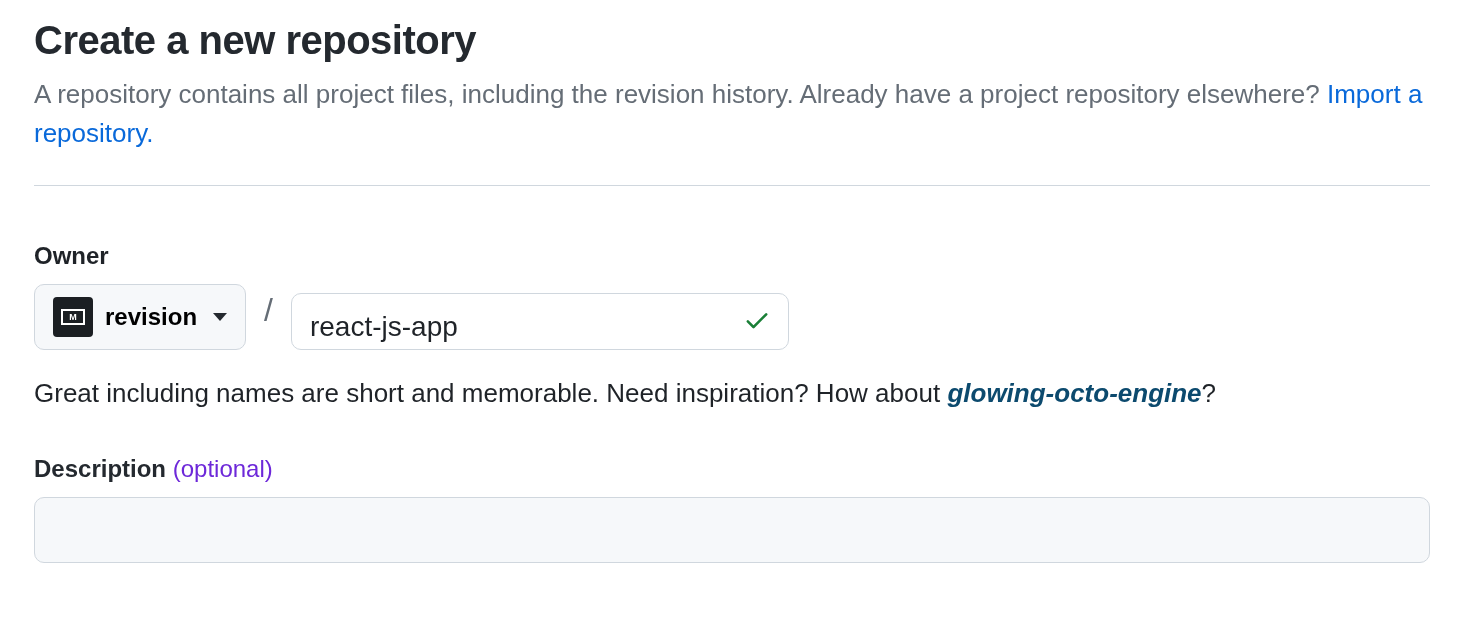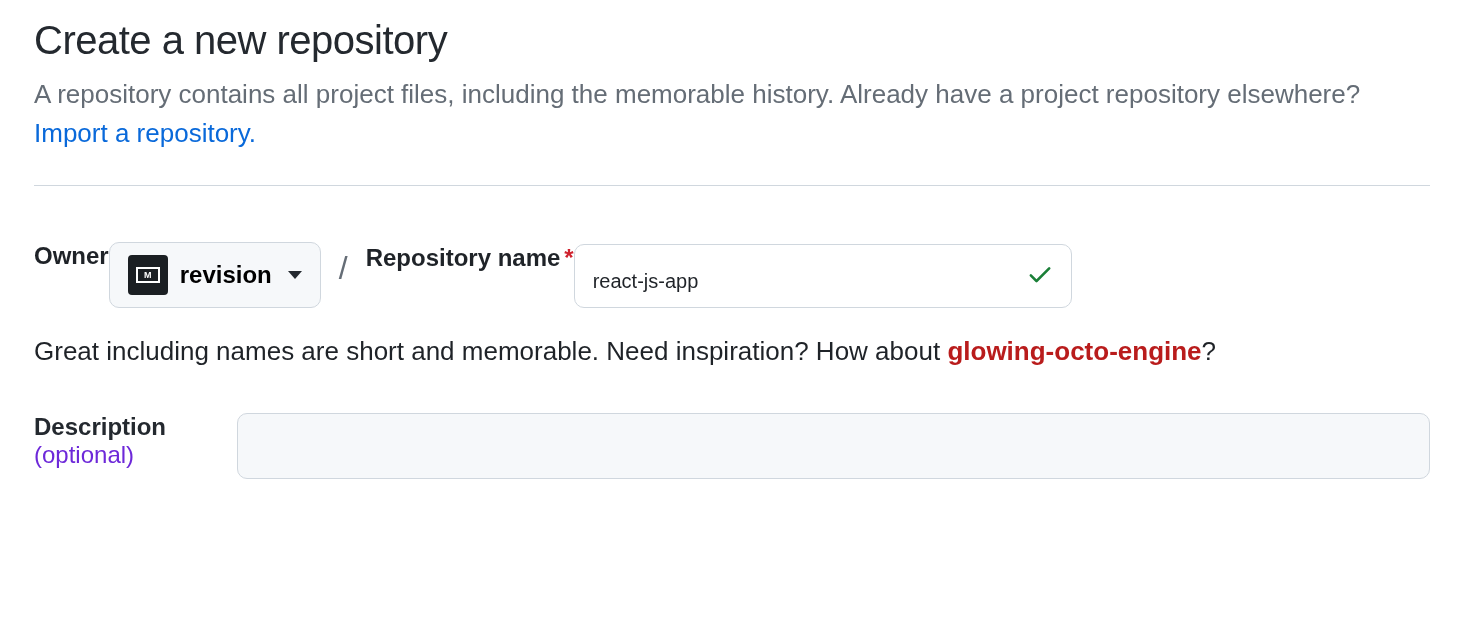--- a/index.html
+++ b/index.html
@@ -8,21 +8,21 @@
       padding: 0;
     }
     body {
       font-family: -apple-system, BlinkMacSystemFont, "Segoe UI", Helvetica, Arial, sans-serif;
       color: #24292f;
       background: #ffffff;
       padding: 18px 34px;
     }
     .page-title {
       font-size: 40px;
-      font-weight: 400;
+      font-weight: 700;
       letter-spacing: -0.5px;
       margin-bottom: 12px;
     }
     .subheading {
       font-size: 26px;
       color: #656d76;
       line-height: 1.5;
       margin-bottom: 32px;
     }
     .import-link {
@@ -36,21 +36,21 @@
       margin-bottom: 56px;
     }
     .form-row {
       display: flex;
       align-items: flex-end;
       gap: 18px;
       margin-bottom: 24px;
     }
     .field-group {
       display: flex;
-      flex-direction: row;
+      flex-direction: column;
     }
     .field-label {
       font-size: 24px;
       font-weight: 600;
       margin-bottom: 14px;
       color: #1f2328;
     }
     .required-star {
       color: #cf222e;
       margin-left: 4px;
@@ -111,48 +111,49 @@
       display: flex;
       align-items: center;
     }
     .repo-name-wrapper {
       position: relative;
       display: inline-flex;
       align-items: center;
     }
     .repo-name-input {
       width: 498px;
-      height: 64px;
+      height: 57px;
       border: 1px solid #d0d7de;
       border-radius: 10px;
       padding: 22px 56px 12px 18px;
-      font-size: 20px;
+      font-size: 28px;
       background: #ffffff;
       color: #1f2328;
       font-family: inherit;
     }
     .check-icon {
       position: absolute;
       right: 18px;
       top: 50%;
       transform: translateY(-50%);
       color: #1a7f37;
       pointer-events: none;
     }
     .hint-text {
       font-size: 26px;
       color: #1f2328;
       margin-bottom: 42px;
       line-height: 1.5;
     }
     .suggestion-link {
-      color: #b91c1c;
+      color: #0c4a6e;
       font-weight: 600;
       text-decoration: none;
       cursor: pointer;
+      font-style: italic;
     }
     .desc-label {
       font-size: 24px;
       font-weight: 600;
       margin-bottom: 14px;
     }
     .optional {
       color: #6d28d9;
       font-weight: 400;
     }
@@ -166,21 +167,21 @@
       background: #f6f8fa;
       font-family: inherit;
     }
   </style>
 </head>
 <body>
 
 <h1 class="page-title">Create a new repository</h1>
 
 <p class="subheading">
-  <span>A repository contains all project files, including the memorable history. Already have a project repository elsewhere? </span><a class="import-link">Import a repository.</a>
+  <span>A repository contains all project files, including the revision history. Already have a project repository elsewhere? </span><a class="import-link">Import a repository.</a>
 </p>
 
 <hr class="divider">
 
 <div class="form-row">
   <div class="field-group">
     <label class="field-label">Owner</label>
     <button class="owner-select">
       <span class="avatar">
         <span class="avatar-inner">
@@ -188,23 +189,20 @@
           </span>
       </span>
       <span>revision</span>
       <span class="caret-down"></span>
     </button>
   </div>
 
   <div class="slash-separator">/</div>
 
   <div class="field-group">
-    <label class="field-label">
-      <span>Repository name</span><span class="required-star">*</span>
-    </label>
     <div class="repo-name-wrapper">
       <input type="text" class="repo-name-input" value="react-js-app" style="">
       <span class="check-icon">
         <svg width="28" height="28" viewBox="0 0 16 16" fill="currentColor">
           <path d="M13.78 4.22a.75.75 0 0 1 0 1.06l-7.25 7.25a.75.75 0 0 1-1.06 0L2.22 9.28a.751.751 0 0 1 1.06-1.06L6 10.94l6.72-6.72a.75.75 0 0 1 1.06 0Z"></path>
         </svg>
       </span>
     </div>
   </div>
 </div>

